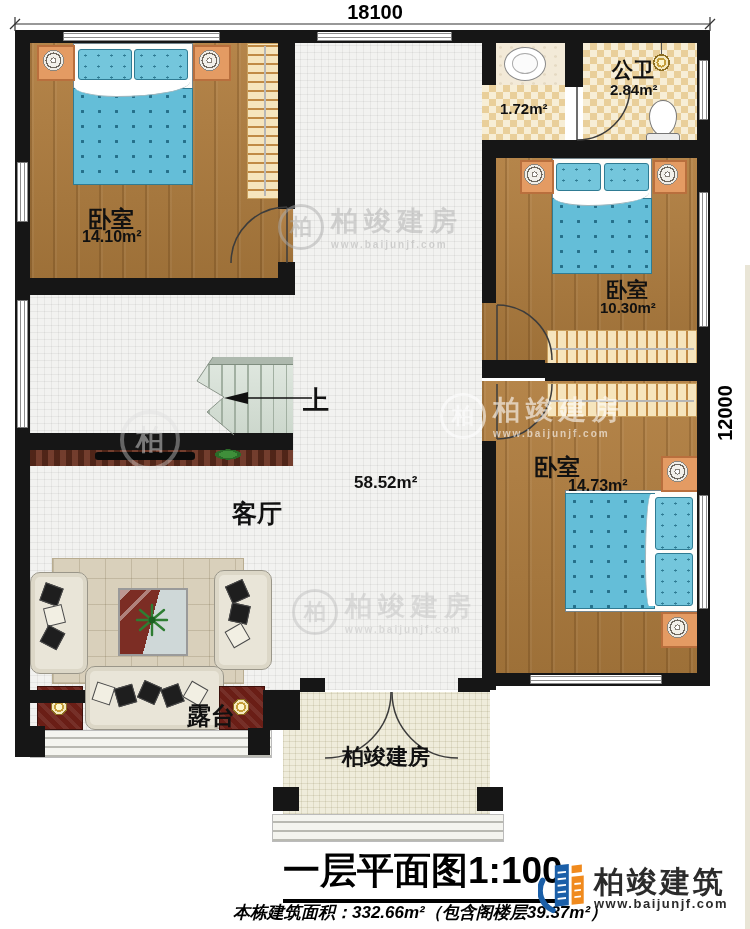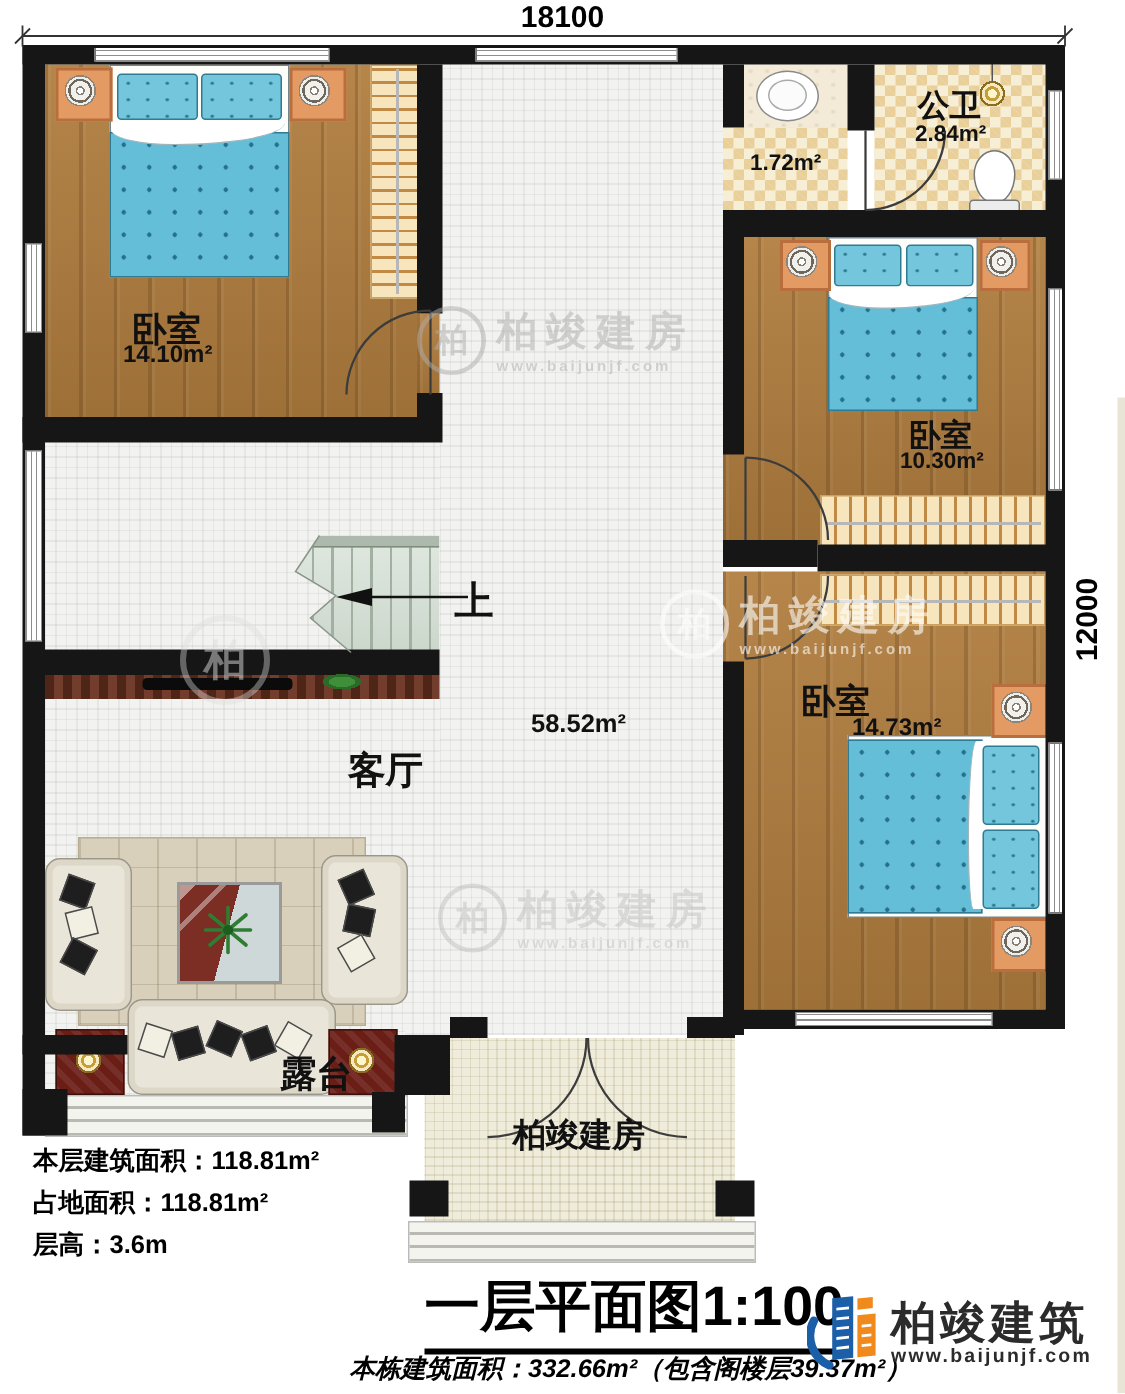--- a/index.html
+++ b/index.html
@@ -264,25 +264,20 @@
       <div class="wmtxt2" style="font-size:10px;">www.baijunjf.com</div>
     </span>
   </div>
   <div class="abs wmc" style="left:120px;top:410px;width:52px;height:52px;border:4px solid rgba(220,220,220,.4);color:rgba(220,220,220,.5);font-size:28px;font-weight:bold;">柏</div>
 
   <div class="abs dim" style="left:300px;top:1px;width:150px;text-align:center;">18100</div>
   <div class="abs dim" style="left:685px;top:402px;width:80px;height:22px;text-align:center;transform:rotate(-90deg);">12000</div>
 
   <div class="abs" style="left:745px;top:265px;width:5px;height:664px;background:#e9e5d6;"></div>
 
-  <div class="abs info" style="left:22px;top:760px;">
-    <div>本层建筑面积：118.81m²</div>
-    <div>占地面积：118.81m²</div>
-    <div>层高：3.6m</div>
-  </div>
 
   <div class="abs title-main" style="left:283px;top:846px;text-align:right;">一层平面图1:100</div>
   <div class="abs title-sub" style="left:233px;top:901px;font-style:italic;">本栋建筑面积：332.66m²（包含阁楼层39.37m²）</div>
 
   <svg class="abs" style="left:538px;top:858px;" width="56" height="56" viewBox="0 0 60 60">
     <path d="M 16 56 A 23 23 0 0 1 5 24" fill="none" stroke="#1b5fa8" stroke-width="6" stroke-linecap="round"></path>
     <g transform="skewY(-6)">
       <rect x="18" y="10" width="15" height="44" fill="#1b5fa8"></rect>
       <g stroke="#ffffff" stroke-width="2">
         <line x1="21" y1="18" x2="30" y2="18"></line>

